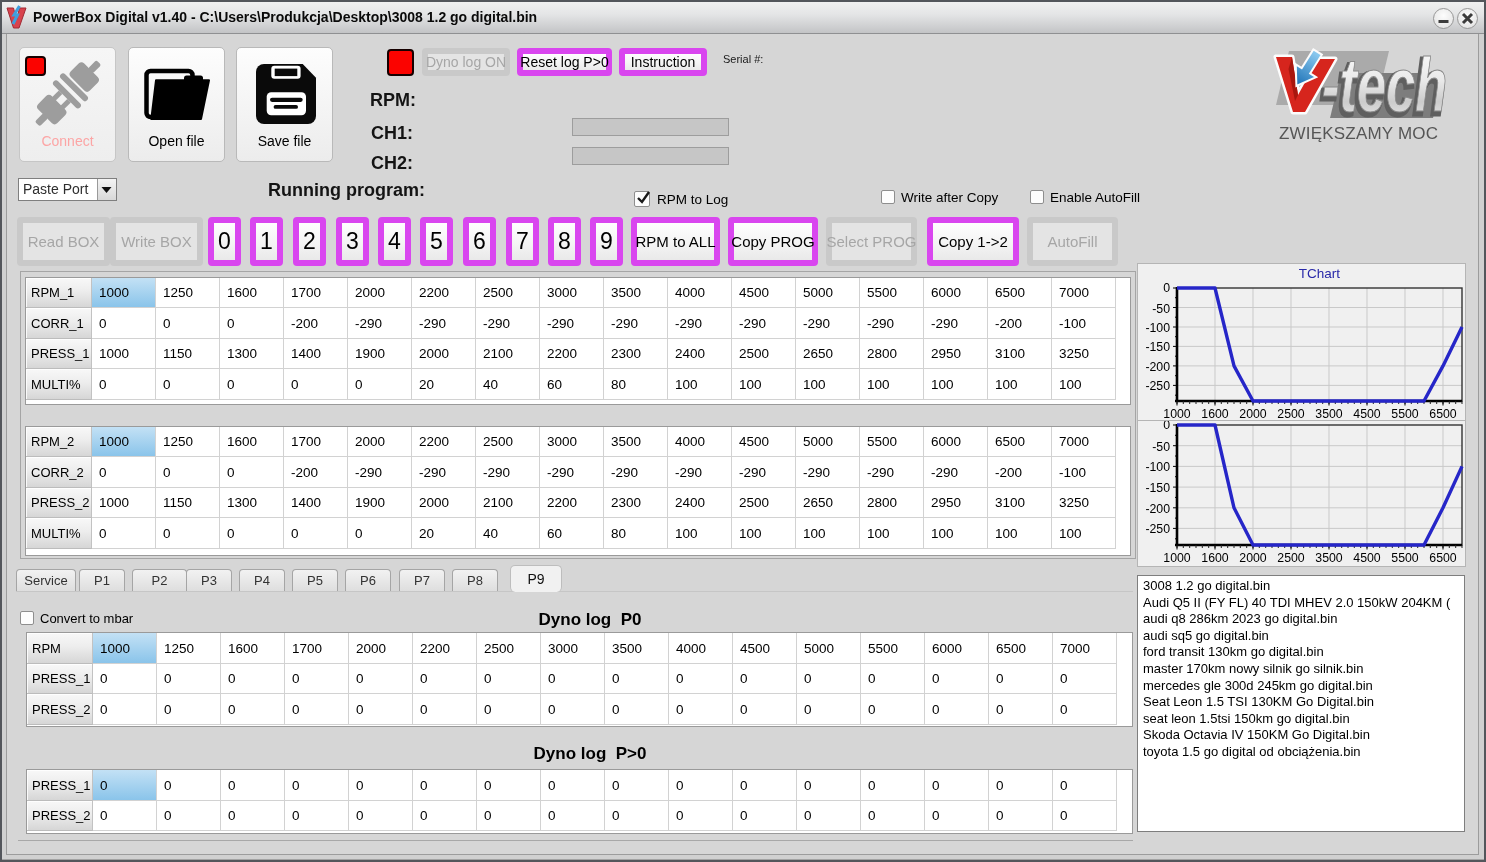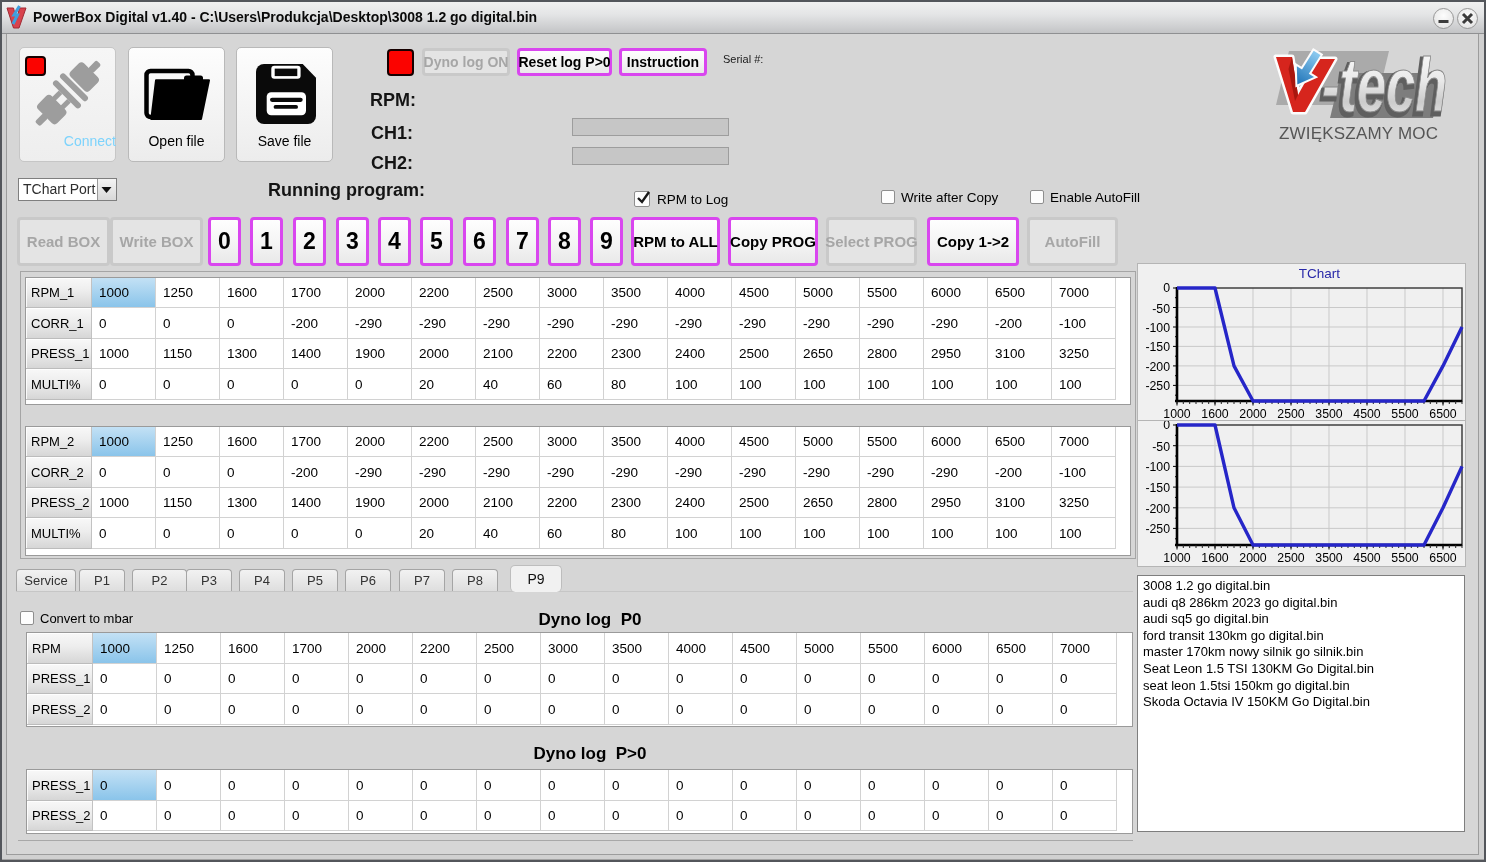--- a/index.html
+++ b/index.html
@@ -8,23 +8,23 @@
   background:linear-gradient(#f0f0f0,#e4e5e6 40%,#c3c4c6); border-bottom:1px solid #8f9092; }
 .title-text { position:absolute; left:33px; top:9px; font-size:14px; font-weight:bold; color:#0a0a0a; }
 .winbtn { position:absolute; top:8px; width:21px; height:21px; border-radius:50%;
   background:radial-gradient(circle at 50% 35%, #fdfdfd, #e8e8e8 70%, #dcdcdc);
   border:1px solid #979797; }
 .frame { position:absolute; left:2px; top:34px; width:1482px; height:826px; background:#d0d0d0; }
 .bstrip { position:absolute; left:2px; top:859px; width:1482px; height:1px; background:#a2a2a2; }
 .main { position:absolute; left:6px; top:34px; width:1473px; height:821px; background:#d6d6d6; border:1px solid #9c9c9c; border-top:none; }
 .bigbtn { position:absolute; width:97px; height:115px; border-radius:5px; border:1px solid #b9b9b9;
   background:linear-gradient(#fdfdfd,#f3f3f3 60%,#ececec); }
-.btn { position:absolute; border-radius:4px; border:3px solid #d946ef;
+.btn { position:absolute; border-radius:4px; border:6px solid #d946ef;
   background:linear-gradient(#fefefe,#f4f4f4 55%,#e9e9e9); color:#000;
-  display:flex; align-items:center; justify-content:center; font-size:15px; white-space:nowrap;font-weight:bold; }
+  display:flex; align-items:center; justify-content:center; font-size:15px; white-space:nowrap; }
 .btn.dis { background:#e4e4e4; border-color:#c9c9c9; color:#a6a6a6; }
 .redsq { position:absolute; background:#fb0300; border:2px solid #160000; }
 .cb { position:absolute; width:14px; height:14px; background:#fdfdfd; border:1px solid #8e8e8e; border-radius:2px; }
 .cbl { position:absolute; font-size:13.5px; color:#000; }
 .bar { position:absolute; width:157px; height:18px; background:#c6c6c6; border:1px solid #9d9d9d; }
 .biglab { position:absolute; font-size:18px; font-weight:bold; color:#141414; }
 .grid { position:absolute; background:#fff; border:1px solid #9a9a9a; overflow:hidden; }
 .fc { position:absolute; background:linear-gradient(#f8f8f8,#ededed 45%,#d6d6d6); box-shadow:inset 1px 1px 0 rgba(255,255,255,.85);
   border-right:1px solid #c2c2c2; border-bottom:1px solid #bcbcbc;
   font-size:13px; color:#000; padding-left:5px; overflow:hidden; }
@@ -67,38 +67,38 @@
  <rect x="40" y="0" width="7" height="12" rx="2"></rect>
  <rect x="30" y="11" width="27" height="19" rx="4"></rect>
  <rect x="25" y="32" width="37" height="6" rx="3"></rect>
  <rect x="25" y="42" width="37" height="6" rx="3"></rect>
  <rect x="35" y="48" width="5" height="10"></rect>
  <rect x="47" y="48" width="5" height="10"></rect>
  <rect x="30" y="57" width="27" height="19" rx="4"></rect>
  <rect x="40" y="75" width="7" height="12" rx="2"></rect>
 </g>
   </svg>
-<div class="abs" style="left:19px;top:133px;width:97px;text-align:right;font-size:14px;color:#7dd3fc">Connect</div>
+<div class="abs" style="left:19px;top:133px;width:97px;text-align:center;font-size:14px;color:#fca5a5">Connect</div>
 <svg class="abs" style="left:143px;top:66px" width="76" height="62">
 <rect x="3.5" y="5" width="46" height="46" rx="4" fill="none" stroke="#000" stroke-width="4.5"></rect>
 <rect x="41" y="9.5" width="19" height="10" rx="2.5" fill="#000"></rect>
 <polygon points="13,14.3 66,14.3 58,53 8.3,53" fill="#000" stroke="#000" stroke-width="2" stroke-linejoin="round"></polygon>
 </svg>
 <div class="abs" style="left:128px;top:133px;width:97px;text-align:center;font-size:14px;color:#000">Open file</div>
 <svg class="abs" style="left:256px;top:64px" width="61" height="61">
 <path d="M8 0 L46.7 0 L60 13.7 L60 52 A8 8 0 0 1 52 60 L8 60 A8 8 0 0 1 0 52 L0 8 A8 8 0 0 1 8 0 Z" fill="#0a0a0a"></path>
 <rect x="15.3" y="1.7" width="29.3" height="13" rx="3" fill="#fff"></rect>
 <rect x="18.7" y="4.6" width="22.6" height="7.5" fill="#0a0a0a"></rect>
 <rect x="10.7" y="28.3" width="39.3" height="23" rx="4.5" fill="#fff"></rect>
 <rect x="14" y="33.7" width="32.7" height="4.2" rx="2.1" fill="#0a0a0a"></rect>
 <rect x="17.6" y="41" width="24.4" height="3.8" rx="1.9" fill="#0a0a0a"></rect>
 </svg>
 <div class="abs" style="left:236px;top:133px;width:97px;text-align:center;font-size:14px;color:#000">Save file</div>
 <div class="abs" style="left:18px;top:178px;width:99px;height:23px;background:#fff;border:1px solid #7f7f7f">
-<div class="abs" style="left:4px;top:2px;font-size:14px;color:#2e2e2e">TChart Port</div>
+<div class="abs" style="left:4px;top:2px;font-size:14px;color:#2e2e2e">Paste Port</div>
 <div class="abs" style="left:78px;top:0px;width:19px;height:21px;background:linear-gradient(#f4f4f4,#d8d8d8);border-left:1px solid #9a9a9a"></div>
 <svg class="abs" style="left:78px;top:0" width="19" height="21">
       <path d="M4.5 8 L14.5 8 L9.5 14 Z" fill="#111"></path>
     </svg>
 </div>
 <div class="redsq" style="left:387px;top:49px;width:27px;height:27px;border-radius:4px"></div>
 <div class="btn dis" style="left:422px;top:48px;width:88px;height:28px;font-size:14px">Dyno log ON</div>
 <div class="btn" style="left:517px;top:48px;width:95px;height:28px;font-size:14px">Reset log P&gt;0</div>
 <div class="btn" style="left:619px;top:48px;width:88px;height:28px;font-size:14px">Instruction</div>
 <div class="abs" style="left:723px;top:53px;font-size:11px;color:#1a1a1a">Serial #:</div>
@@ -603,19 +603,22 @@
     <text x="115.0" y="141" font-size="12.3" fill="#000" text-anchor="middle">2000</text>
     <text x="153.0" y="141" font-size="12.3" fill="#000" text-anchor="middle">2500</text>
     <text x="191.0" y="141" font-size="12.3" fill="#000" text-anchor="middle">3500</text>
     <text x="229.0" y="141" font-size="12.3" fill="#000" text-anchor="middle">4500</text>
     <text x="267.0" y="141" font-size="12.3" fill="#000" text-anchor="middle">5500</text>
     <text x="305.0" y="141" font-size="12.3" fill="#000" text-anchor="middle">6500</text>
     <polyline points="39.0,4.0 58.0,4.0 77.0,4.0 96.0,86.8 115.0,124.0 134.0,124.0 153.0,124.0 172.0,124.0 191.0,124.0 210.0,124.0 229.0,124.0 248.0,124.0 267.0,124.0 286.0,124.0 305.0,86.8 324.0,45.4" fill="none" stroke="#2626c8" stroke-width="3.4" stroke-linejoin="round"></polyline>
   </svg>
 <div class="flist">
     <div>3008 1.2 go digital.bin</div>
+    <div>Audi Q5 II (FY FL) 40 TDI MHEV 2.0 150kW 204KM (</div>
     <div>audi q8 286km 2023 go digital.bin</div>
     <div>audi sq5 go digital.bin</div>
     <div>ford transit 130km go digital.bin</div>
     <div>master 170km nowy silnik go silnik.bin</div>
+    <div>mercedes gle 300d 245km go digital.bin</div>
     <div>Seat Leon 1.5 TSI 130KM Go Digital.bin</div>
     <div>seat leon 1.5tsi 150km go digital.bin</div>
     <div>Skoda Octavia IV 150KM Go Digital.bin</div>
+    <div>toyota 1.5 go digital od obciążenia.bin</div>
   </div>
 </body></html>

